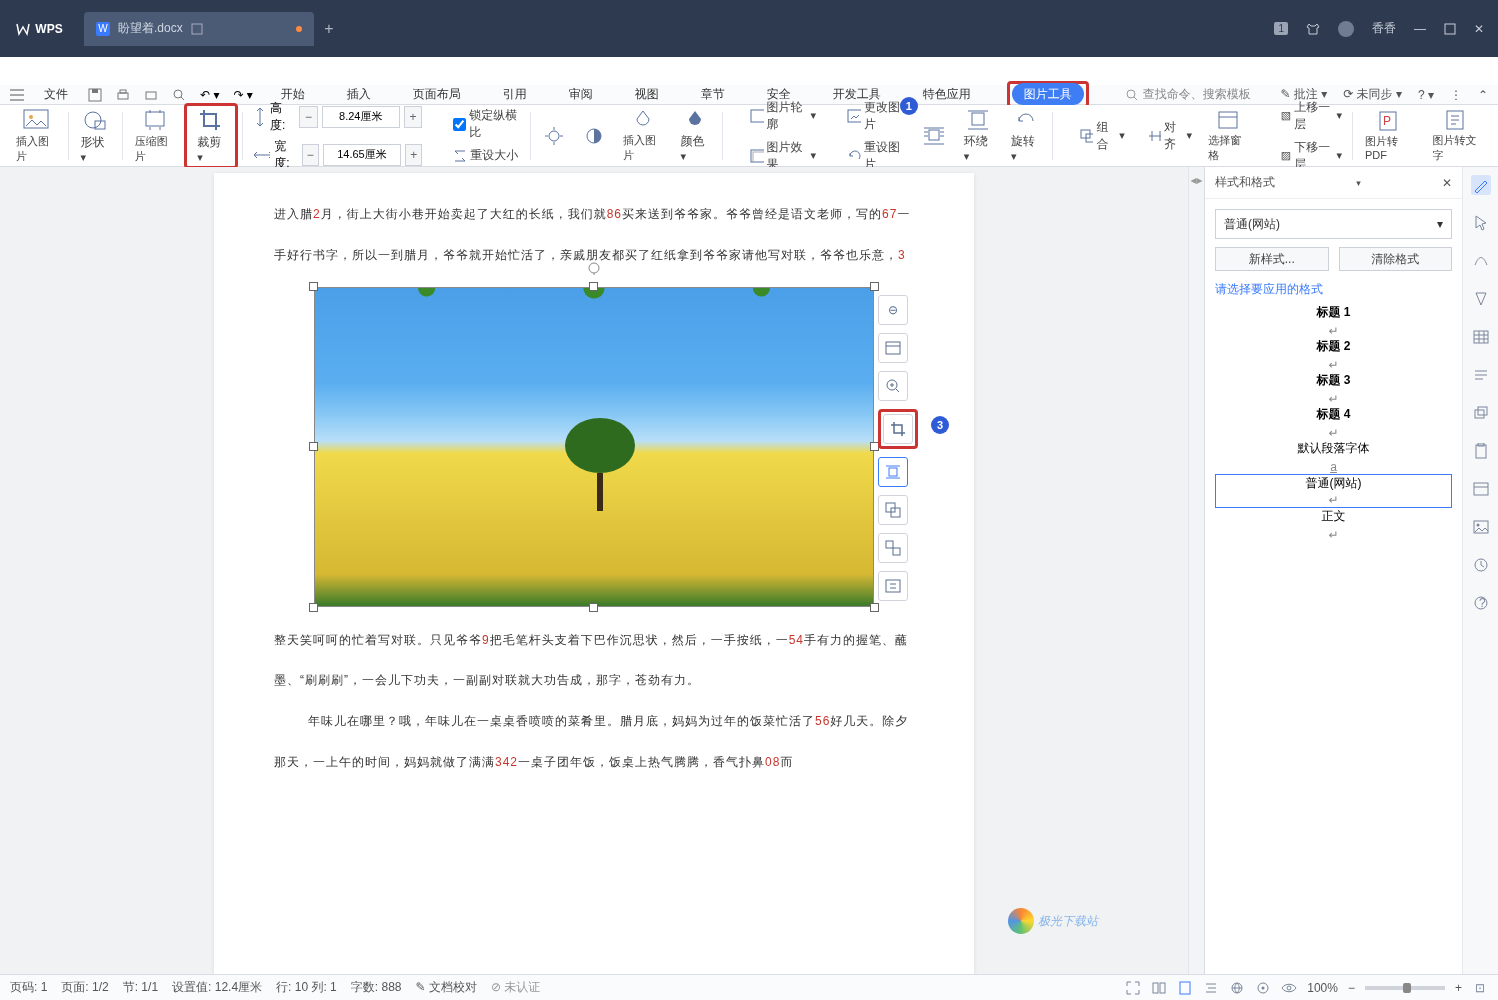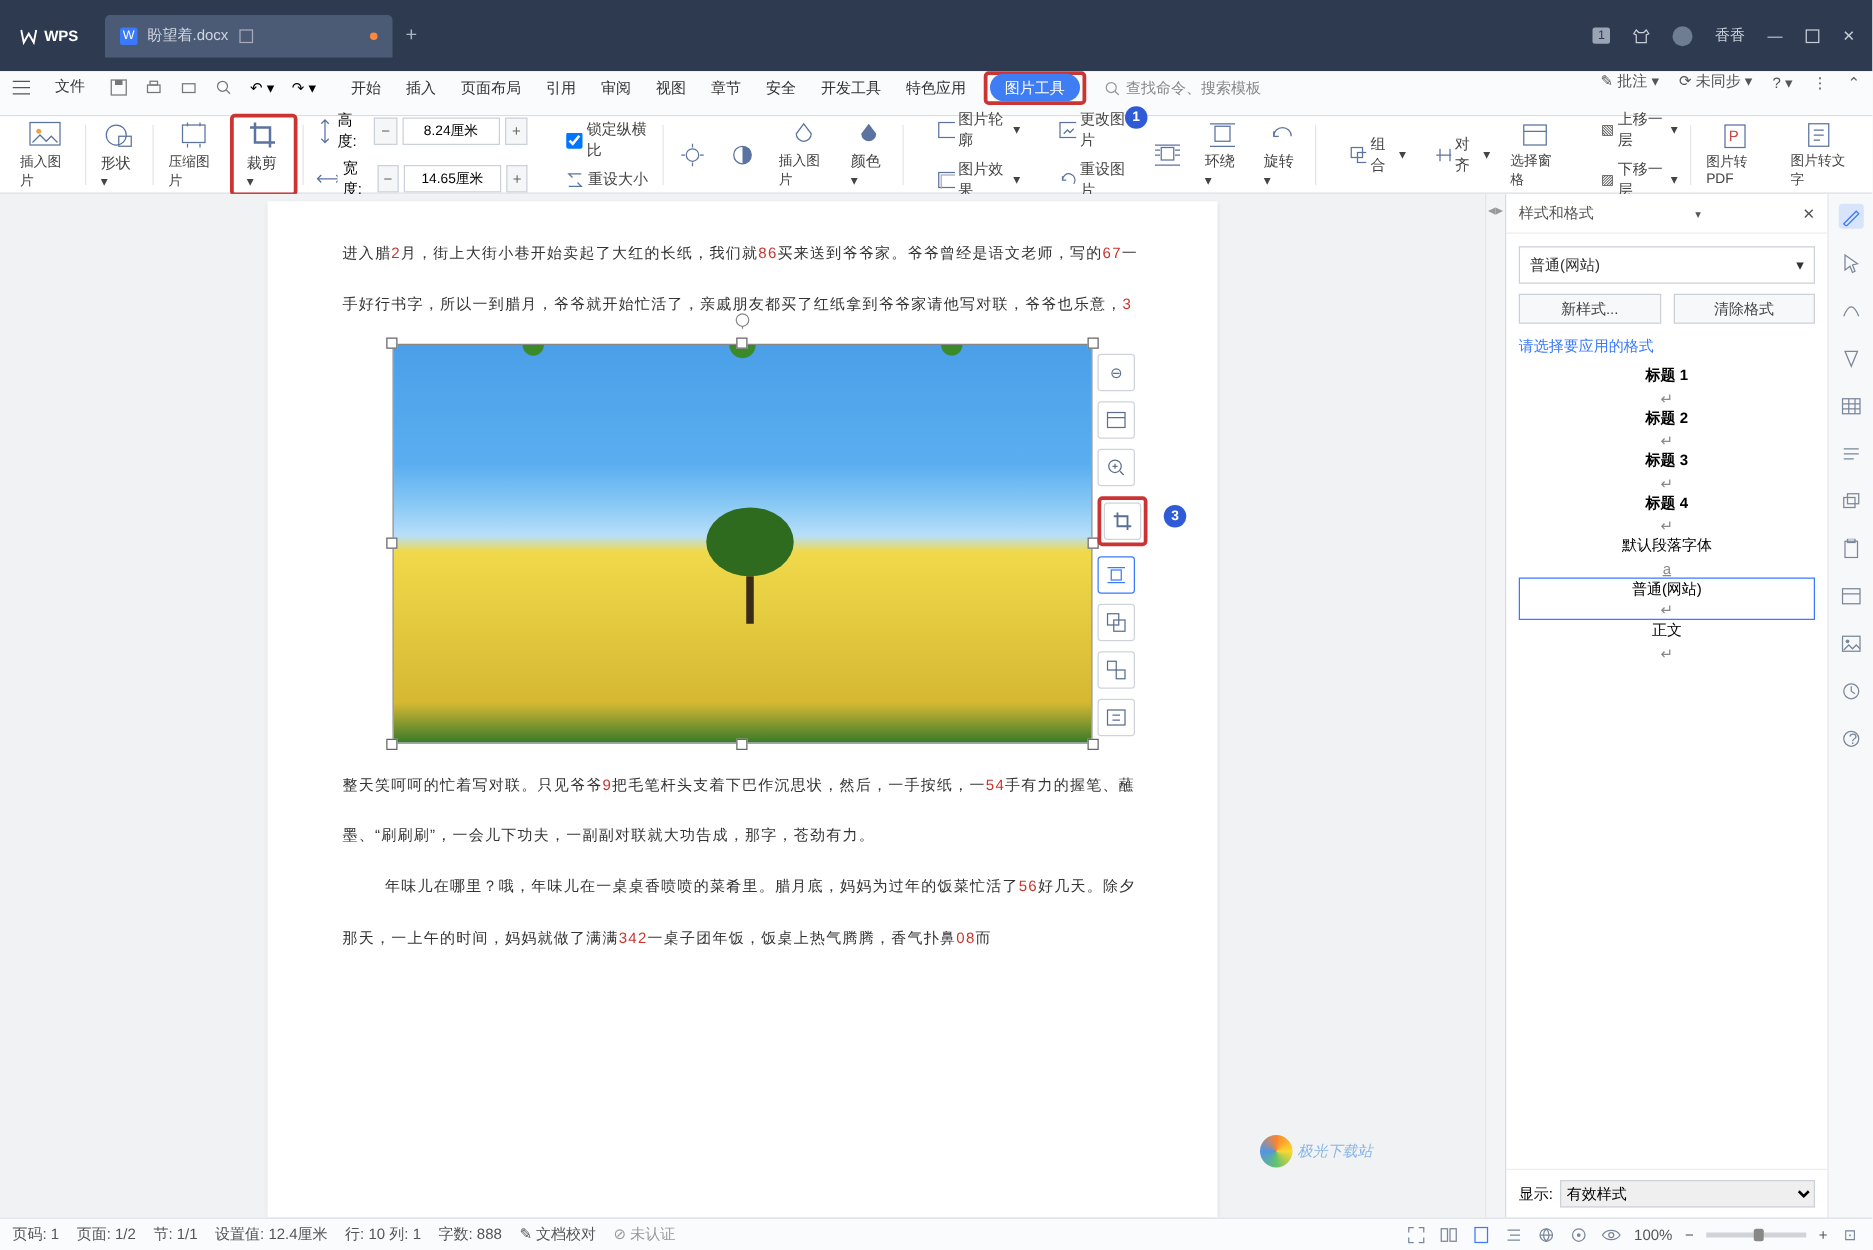--- a/index.html
+++ b/index.html
@@ -7,24 +7,24 @@
 .app{width:1498px;height:1000px;display:flex;flex-direction:column;}
 .titlebar{height:57px;background:#2e3a4f;display:flex;align-items:center;color:#fff;}
 .wps-tab{width:78px;height:45px;display:flex;align-items:center;justify-content:center;gap:4px;font-weight:bold;}
 .doc-tab{height:34px;background:#4b5b76;border-radius:4px 4px 0 0;margin-left:6px;display:flex;align-items:center;padding:0 12px;gap:8px;color:#d0d6e0;min-width:230px;}
 .doc-tab .ico{width:14px;height:14px;border-radius:2px;background:#3a7afe;display:flex;align-items:center;justify-content:center;color:#fff;font-size:10px;}
 .doc-tab .dot{width:6px;height:6px;border-radius:3px;background:#ff8a3d;margin-left:auto;}
 .add-tab{width:30px;text-align:center;color:#aab3c2;font-size:16px;}
 .tb-right{margin-left:auto;display:flex;align-items:center;gap:18px;padding-right:14px;color:#c7ced9;}
 .tb-right .badge{background:#9aa4b5;color:#2e3a4f;padding:1px 4px;border-radius:2px;font-size:10px;}
 .tb-right .user{width:16px;height:16px;border-radius:8px;background:#6f7d93;}
-.menubar{height:36px;border-bottom:1px solid #d9dde3;display:flex;align-items:flex-start;padding:0 10px;gap:4px;background:#fafbfc;}
+.menubar{height:20px;border-bottom:1px solid #d9dde3;display:flex;align-items:center;padding:0 10px;gap:4px;background:#fafbfc;margin-top:28px;}
 .mb-left{display:flex;align-items:center;gap:14px;}
 .mb-item{padding:4px 6px;color:#333;cursor:default;}
-.mb-tabs{display:flex;margin-left:18px;gap:8px;align-items:center;}
+.mb-tabs{display:flex;margin-left:18px;gap:30px;align-items:center;}
 .mb-tool{background:#3f7df4;color:#fff;padding:4px 12px;border-radius:12px;}
 .mb-tool-wrap{border:3px solid #c33;padding:2px;border-radius:4px;}
 .mb-search{display:flex;align-items:center;gap:4px;color:#888;margin-left:6px;}
 .mb-right{margin-left:auto;display:flex;align-items:center;gap:16px;color:#555;}
 .ribbon{height:62px;border-bottom:1px solid #d9dde3;display:flex;align-items:center;padding:0 8px;background:#fff;gap:2px;}
 .rgrp{display:flex;flex-direction:column;align-items:center;justify-content:center;padding:0 8px;height:56px;gap:2px;color:#444;}
 .rgrp-lbl{font-size:11px;}
 .rsep{width:1px;height:48px;background:#e2e5ea;margin:0 2px;}
 .btn-frame{border:3px solid #c33;border-radius:4px;padding:2px;position:relative;}
 .circ{position:absolute;width:18px;height:18px;border-radius:9px;background:#2f5bd6;color:#fff;display:flex;align-items:center;justify-content:center;font-size:11px;font-weight:bold;}
@@ -473,24 +473,20 @@
             </div>
           <div class="style-item sel" style="font-size:14px;">
               <span>普通(网站)</span>
               <span class="ret">↵</span>
             </div>
           <div class="style-item" style="font-size:14px;">
               <span>正文</span>
               <span class="ret">↵</span>
             </div>
         </div>
-        <div class="sp-foot">
-          <span>显示:</span>
-          <select><option>有效样式</option></select>
-        </div>
       </div>
       <div class="rightrail">
         <div class="rr-ico active">
             <svg width="16" height="16">
               <path d="M2 14L12 4l2 2L4 16z" fill="none" stroke="currentColor"></path>
             </svg>
           </div>
         <div class="rr-ico">
             <svg width="14" height="16">
               <path d="M2 1l10 7-4 1 2 5-2 1-2-5-4 3z" fill="none" stroke="currentColor"></path>

